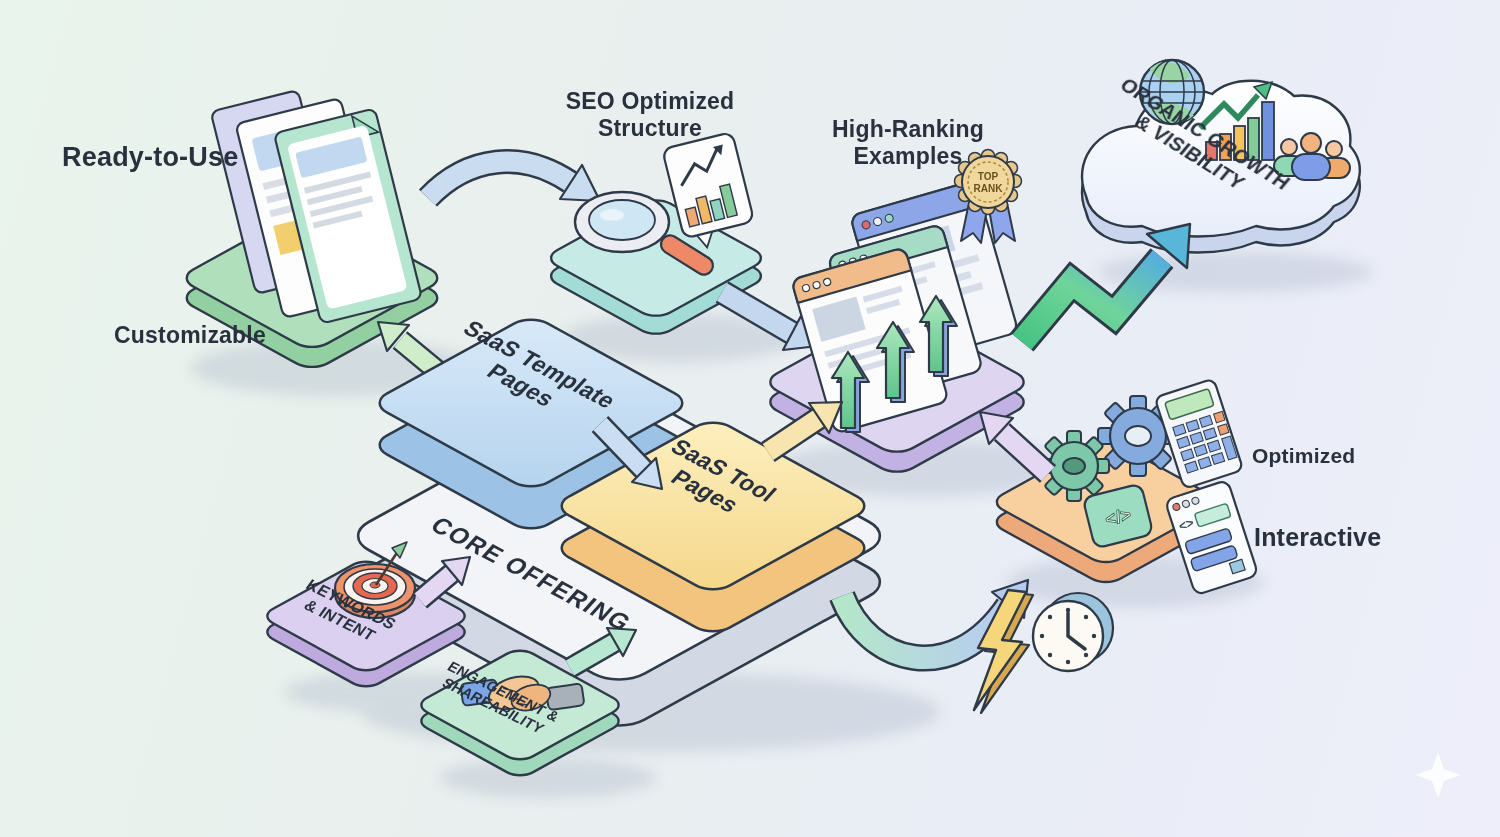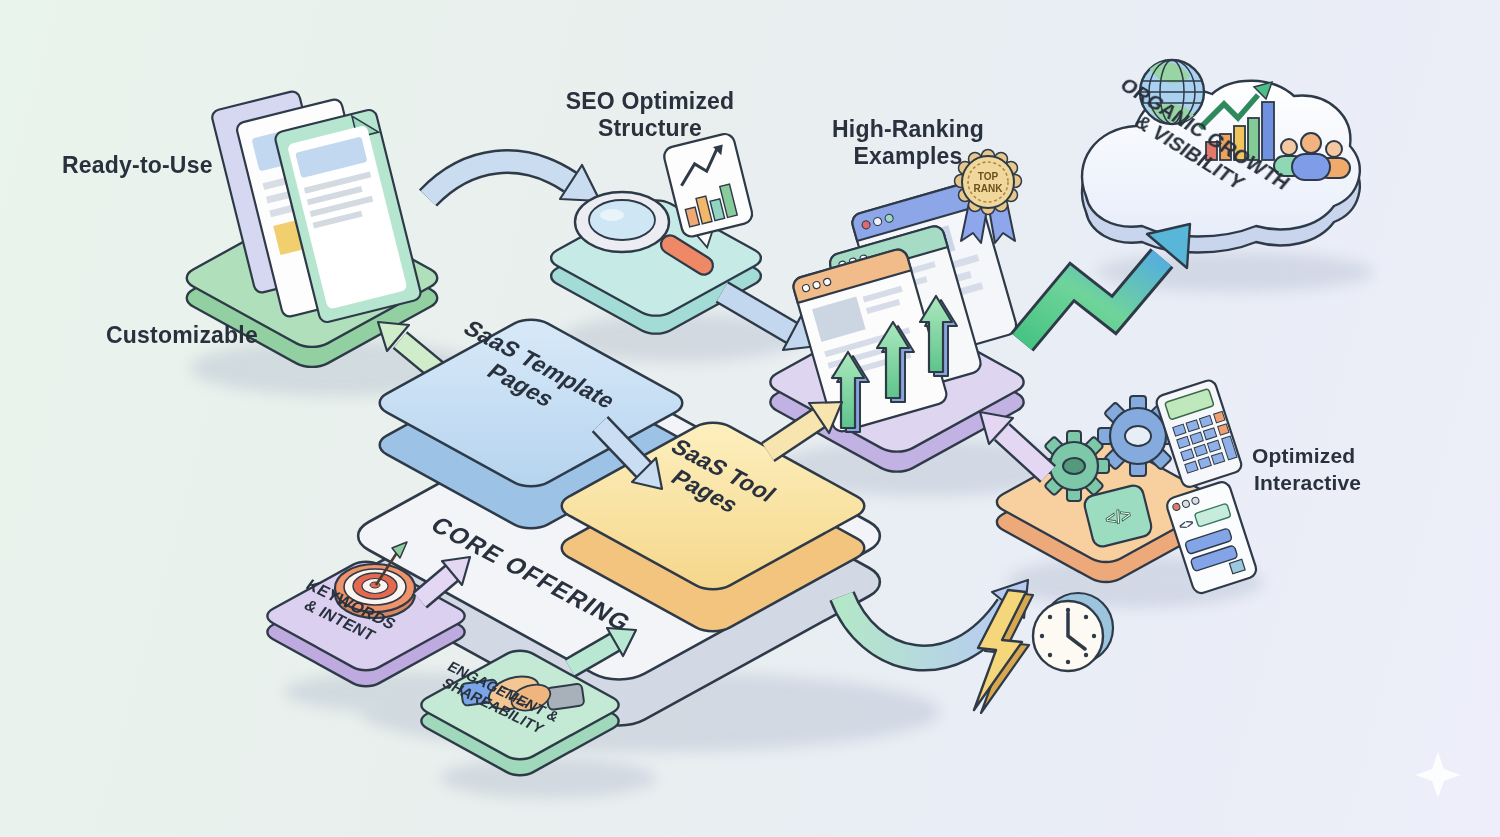--- a/index.html
+++ b/index.html
@@ -461,33 +461,33 @@
           <circle cx="1050" cy="655" r="2.2"></circle>
       <circle cx="1042" cy="636" r="2.2"></circle>
           <circle cx="1050" cy="617" r="2.2"></circle>
     </g>
     <path d="M1068,636 L1068,613 M1068,636 L1085,649" stroke="#2e3a48" stroke-width="3.5" stroke-linecap="round" fill="none"></path>
   </g>
 
   <polygon points="1438,752 1444,769 1461,775 1444,781 1438,798 1432,781 1415,775 1432,769" fill="#ffffff" opacity="0.85"></polygon>
 </svg>
 
-<div class="lbl" style="left:62px;top:152px;font-size:23px;">Ready-to-Use</div>
-<div class="lbl" style="left:106px;top:322px;font-size:23px;">Customizable</div>
+<div class="lbl" style="left:62px;top:142px;font-size:27px;">Ready-to-Use</div>
+<div class="lbl" style="left:114px;top:322px;font-size:23px;">Customizable</div>
 <div class="lbl ctr" style="left:806px;top:116px;width:204px;font-size:23px;">High-Ranking
 Examples</div>
 <div class="lbl ctr" style="left:538px;top:88px;width:224px;font-size:23px;">SEO Optimized
 Structure</div>
 <div class="lbl ctr iso-cloud" style="left:1078px;top:120px;width:238px;font-size:20px;">ORGANIC GROWTH
 &amp; VISIBILITY</div>
 <div class="lbl iso-core" style="left:444px;top:512px;font-size:24px;">CORE OFFERING</div>
 <div class="lbl ctr iso-top" style="left:428px;top:348px;width:204px;font-size:23px;">SaaS Template
 Pages</div>
 <div class="lbl ctr iso-top" style="left:612px;top:454px;width:204px;font-size:23px;">SaaS Tool
 Pages</div>
 <div class="lbl ctr iso-top-sm" style="left:250px;top:594px;width:190px;font-size:16px;">KEYWORDS
 &amp; INTENT</div>
 <div class="lbl ctr iso-top-sm" style="left:398px;top:682px;width:200px;font-size:14.5px;">ENGAGEMENT &amp;
 SHAREABILITY</div>
 <div class="lbl" style="left:1252px;top:444px;font-size:21px;">Optimized</div>
-<div class="lbl" style="left:1254px;top:471px;font-size:21px;">Interactive</div>
+<div class="lbl" style="left:1254px;top:523px;font-size:25px;">Interactive</div>
 
 </div>
 
 </body></html>

